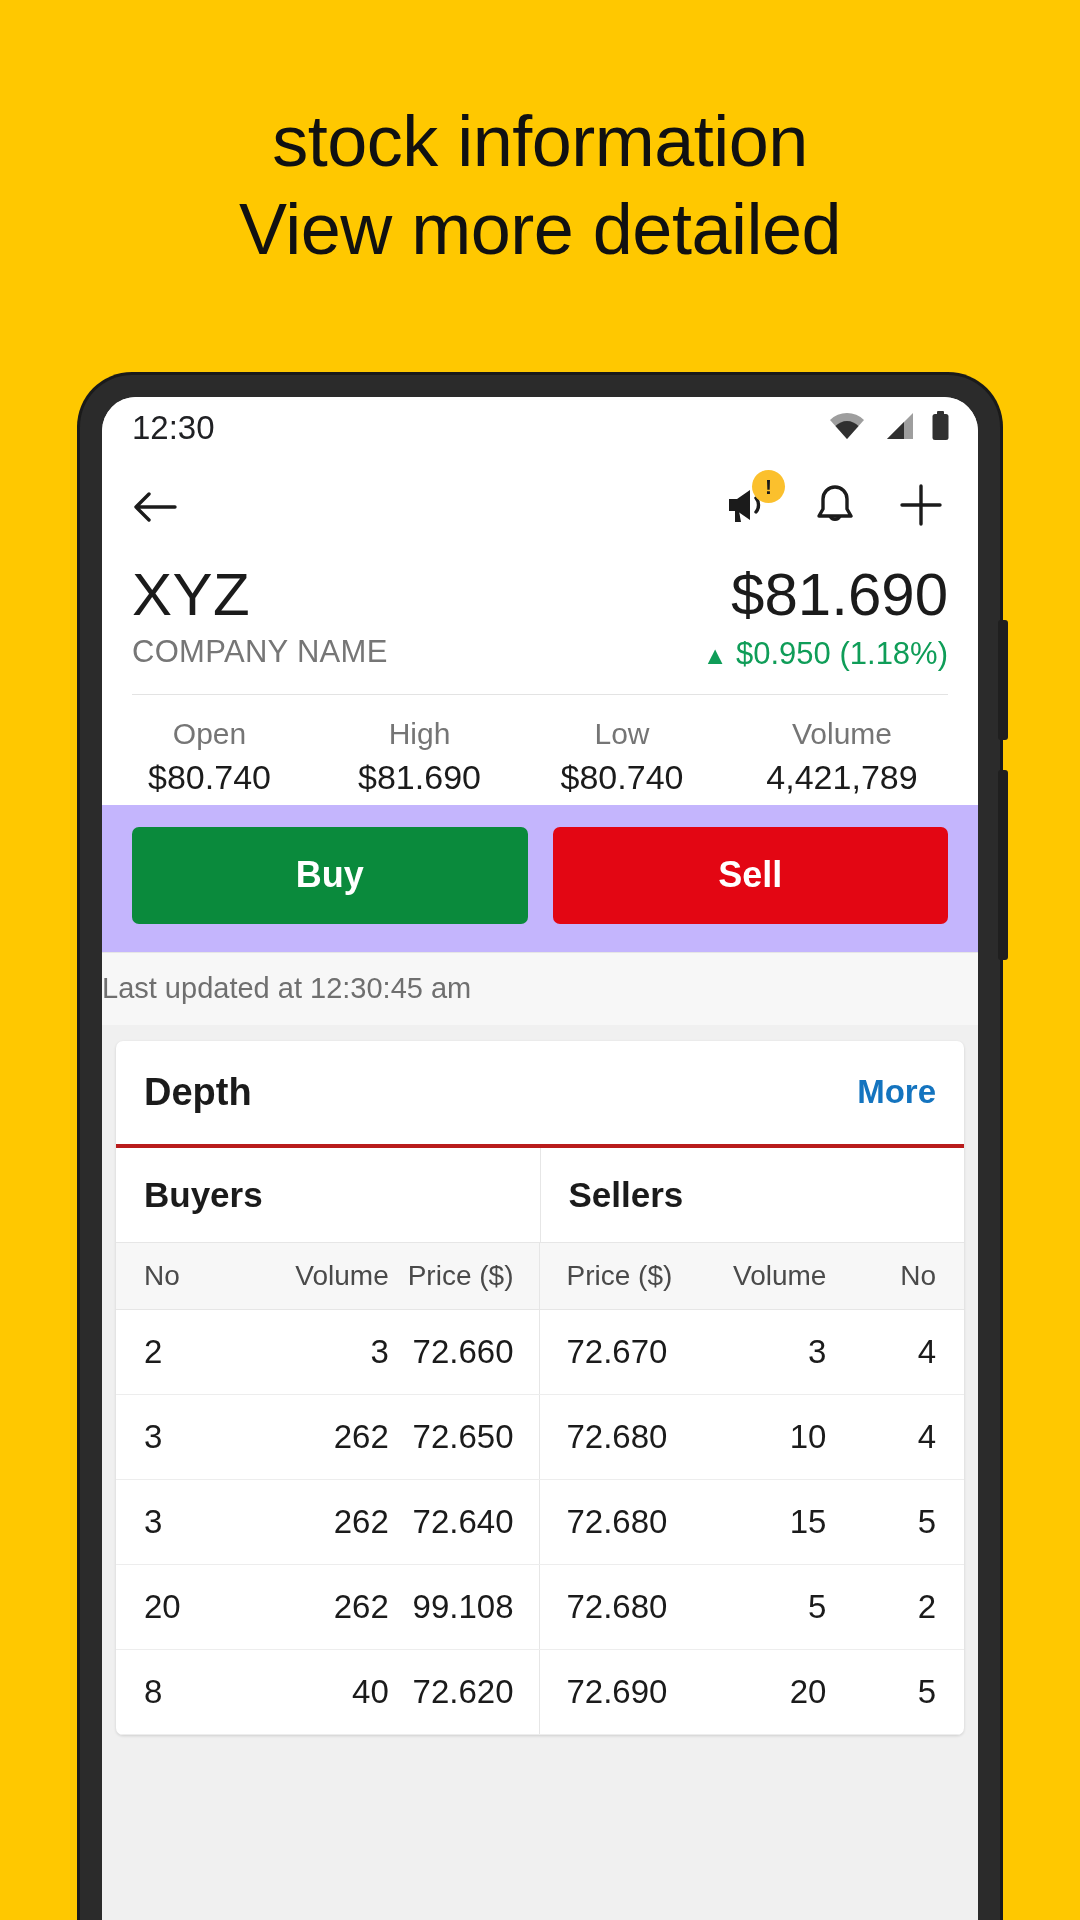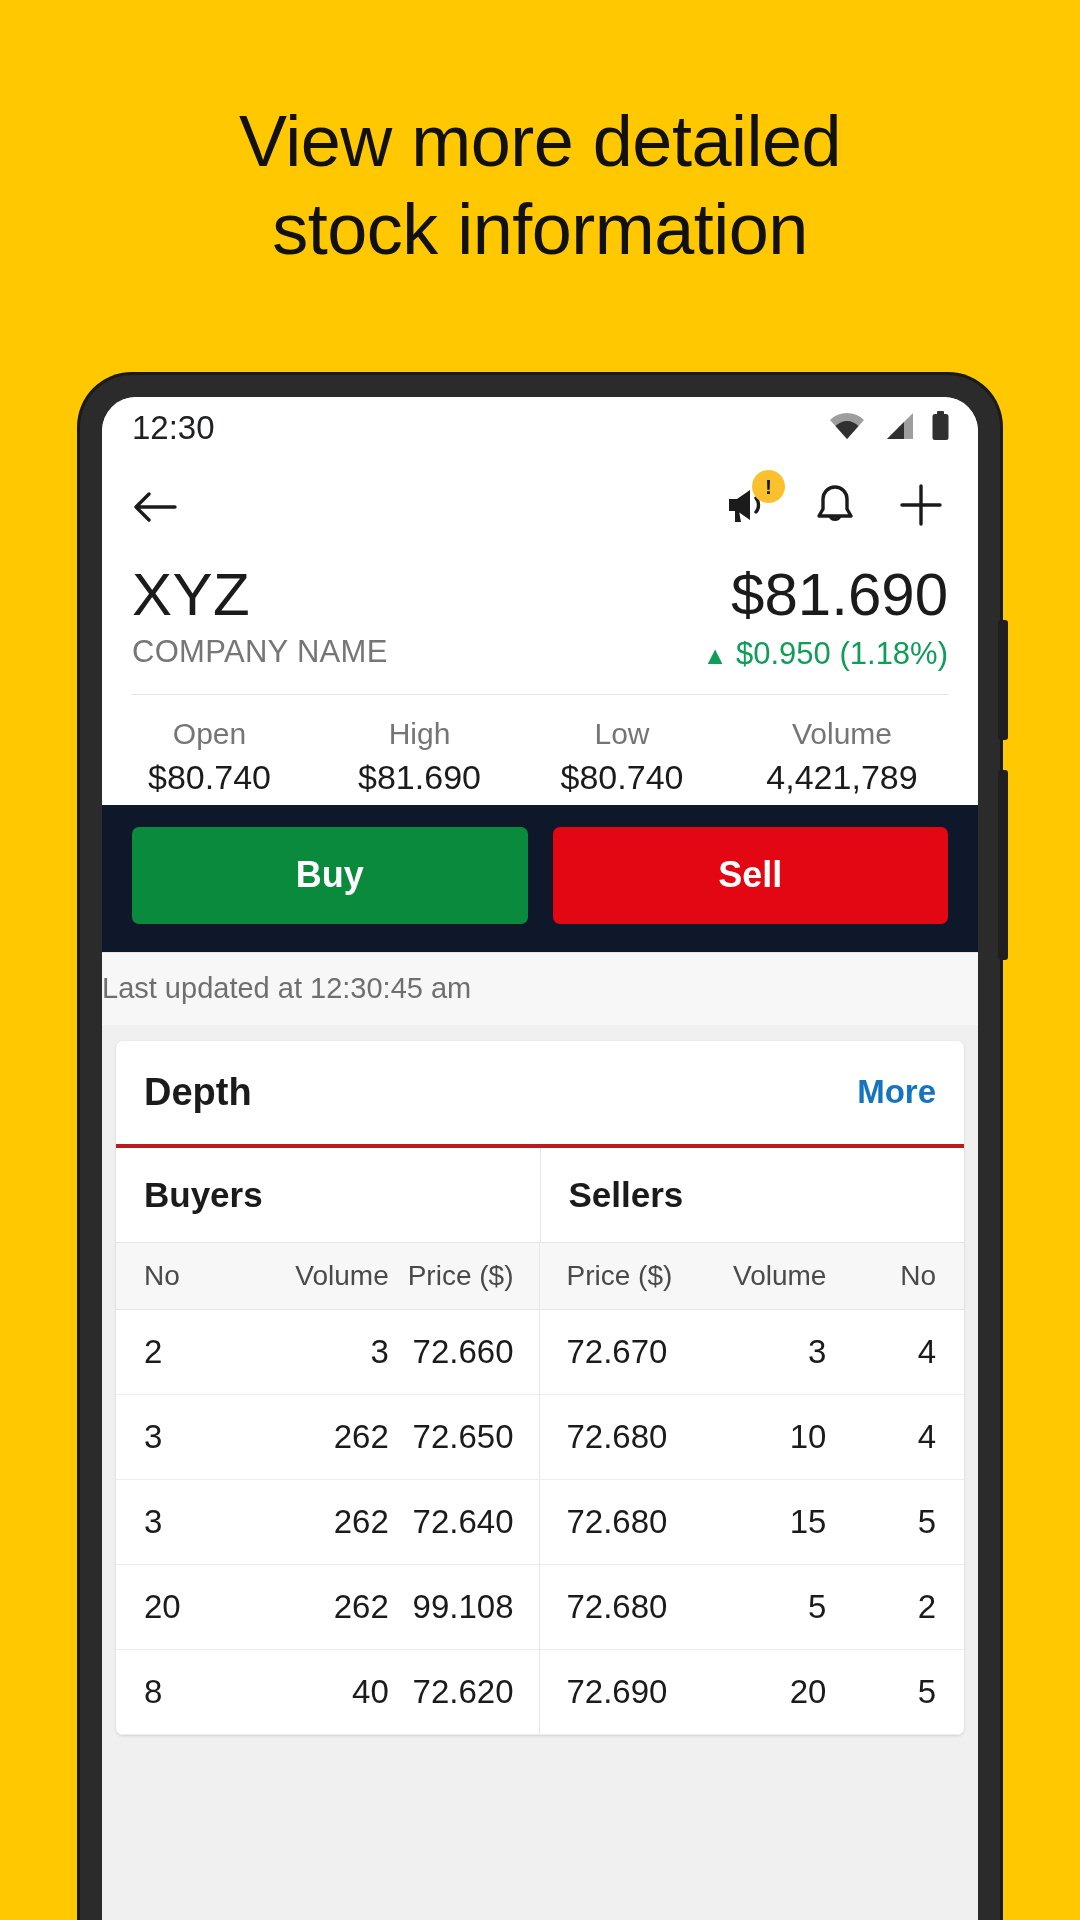--- a/index.html
+++ b/index.html
@@ -85,21 +85,21 @@
   .stats{
     background:#ffffff;display:flex;
     padding:20px 0 6px 0;overflow:hidden;
   }
   .stat{flex:0 0 auto;text-align:center;box-sizing:border-box;}
   .stat-label{font-size:30px;color:#757575;line-height:1.25;}
   .stat-value{font-size:34px;color:#1b1b1b;margin-top:4px;line-height:1.25;white-space:nowrap;}
 
   
   .actions{
-    background:#0f172a;display:flex;gap:25px;
+    background:#c4b5fd;display:flex;gap:25px;
     padding:22px 30px 28px 30px;box-sizing:border-box;
   }
   .act{
     flex:1;height:97px;border-radius:7px;border:none;
     color:#ffffff;font-size:36px;font-weight:700;
     font-family:"Liberation Sans", sans-serif;
     display:flex;align-items:center;justify-content:center;cursor:pointer;
   }
   .buy{background:#0A8A3C;}
   .sell{background:#E30613;}
@@ -143,22 +143,22 @@
   .c-vol-l{text-align:right;width:20%;}
   .c-pr-l{text-align:right;padding-right:26px !important;width:17%;border-right:1px solid #e6e6e6;}
   .c-pr-r{text-align:left;padding-left:26px !important;width:19%;}
   .c-vol-r{text-align:right;width:16%;}
   .c-no-r{text-align:right;padding-right:28px !important;width:15%;}
 </style>
 </head>
 <body>
 
 <div class="headline">
+  <div>stock information</div>
   <div>View more detailed</div>
-  <div>stock information</div>
 </div>
 
 <div class="phone">
   <div class="btn-power"></div>
   <div class="btn-vol"></div>
 
   <div class="screen">
 
     <div class="statusbar">
       <div class="status-time">12:30</div>

